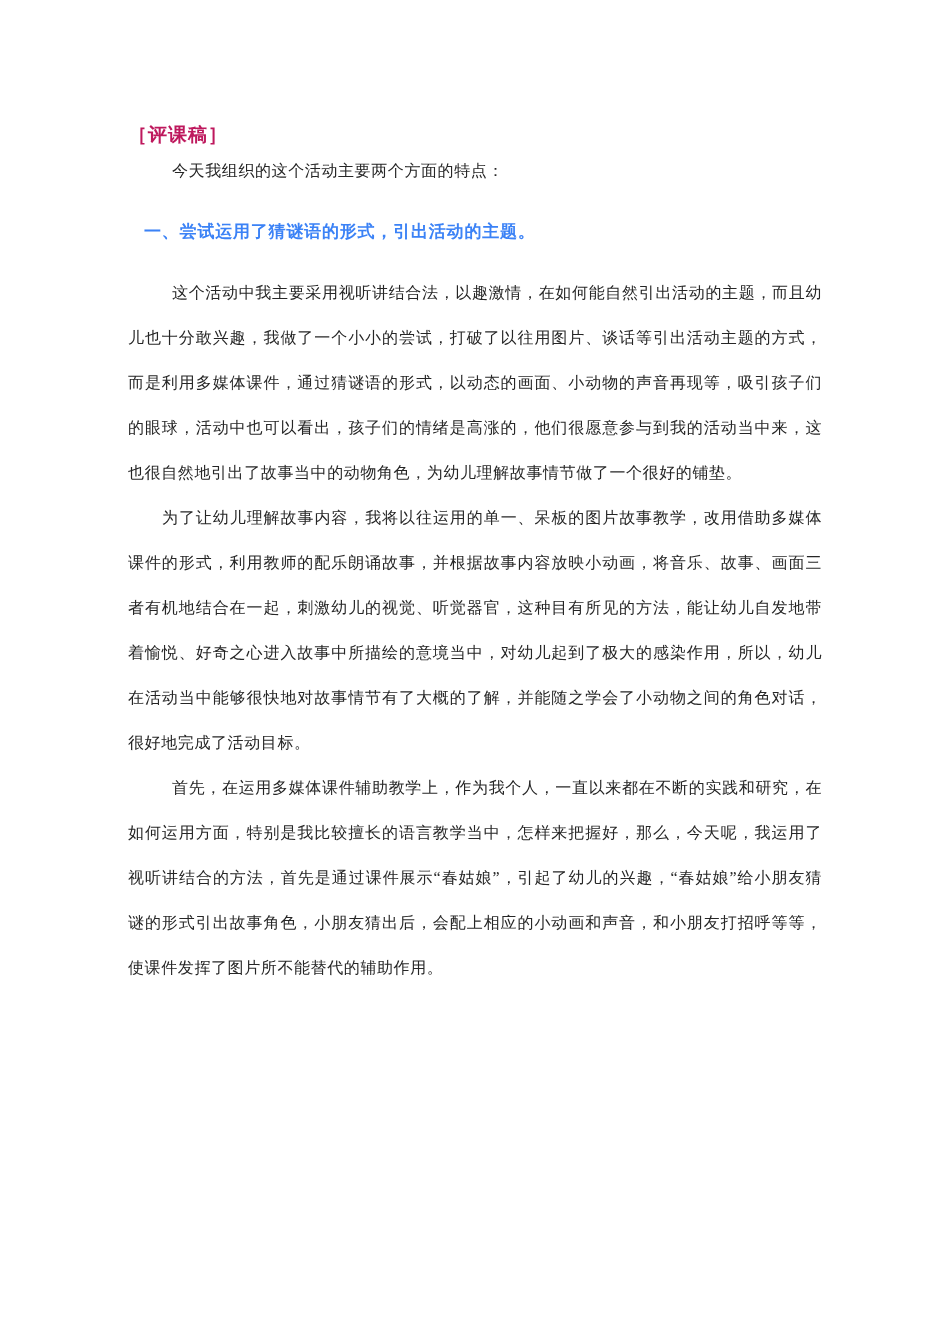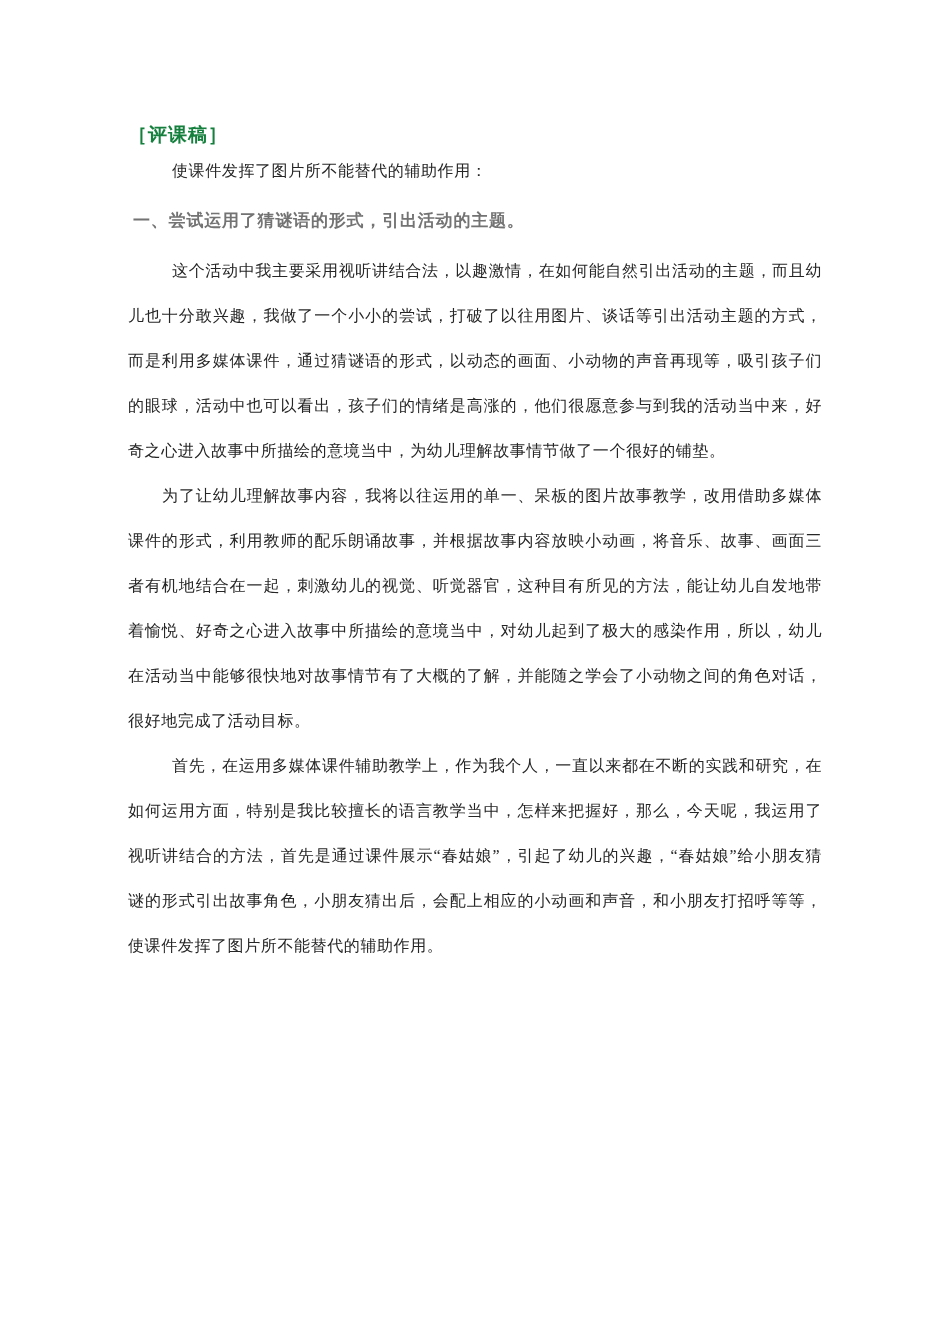--- a/index.html
+++ b/index.html
@@ -21,59 +21,59 @@
     padding: 122px 128px 0 128px;
     color: #212121;
   }
   .doc-title {
     font-family: "Liberation Sans", sans-serif;
     font-weight: 700;
     font-size: 19px;
     line-height: 26px;
     letter-spacing: 1px;
     margin: 0;
-    color: #15803d;
+    color: #be185d;
   }
   p.body-text {
     font-family: "Liberation Serif", serif;
     font-size: 16px;
     line-height: 45px;
     letter-spacing: 0.6px;
     text-align: justify;
     margin: 0;
     color: #262626;
   }
   h2.heading {
     font-family: "Liberation Sans", sans-serif;
     font-weight: 700;
     font-size: 17px;
     line-height: 45px;
     letter-spacing: 0.8px;
-    margin: 5px;
-    color: #737373;
+    margin: 16px;
+    color: #3b82f6;
   }
   .indent-normal { text-indent: 44px; }
   .indent-small  { text-indent: 34px; }
   .mt-27 { margin-top: 27px; }
   .mt-14 { margin-top: 14px; }
   .mt-12 { margin-top: 12px; }
   .mt-20 { margin-top: 20px; }
   .mt-15 { margin-top: 15px; }
 </style>
 </head>
 <body>
 
 <div class="page">
 
   <div class="doc-title">［评课稿］</div>
 
-  <p class="body-text indent-normal mt-27">使课件发挥了图片所不能替代的辅助作用：</p>
+  <p class="body-text indent-normal mt-27">今天我组织的这个活动主要两个方面的特点：</p>
 
   <h2 class="heading">一、尝试运用了猜谜语的形式，引出活动的主题。</h2>
 
-  <p class="body-text indent-normal mt-14">这个活动中我主要采用视听讲结合法，以趣激情，在如何能自然引出活动的主题，而且幼儿也十分敢兴趣，我做了一个小小的尝试，打破了以往用图片、谈话等引出活动主题的方式，而是利用多媒体课件，通过猜谜语的形式，以动态的画面、小动物的声音再现等，吸引孩子们的眼球，活动中也可以看出，孩子们的情绪是高涨的，他们很愿意参与到我的活动当中来，好奇之心进入故事中所描绘的意境当中，为幼儿理解故事情节做了一个很好的铺垫。</p>
+  <p class="body-text indent-normal mt-14">这个活动中我主要采用视听讲结合法，以趣激情，在如何能自然引出活动的主题，而且幼儿也十分敢兴趣，我做了一个小小的尝试，打破了以往用图片、谈话等引出活动主题的方式，而是利用多媒体课件，通过猜谜语的形式，以动态的画面、小动物的声音再现等，吸引孩子们的眼球，活动中也可以看出，孩子们的情绪是高涨的，他们很愿意参与到我的活动当中来，这也很自然地引出了故事当中的动物角色，为幼儿理解故事情节做了一个很好的铺垫。</p>
 
 
   <p class="body-text indent-small mt-15">为了让幼儿理解故事内容，我将以往运用的单一、呆板的图片故事教学，改用借助多媒体课件的形式，利用教师的配乐朗诵故事，并根据故事内容放映小动画，将音乐、故事、画面三者有机地结合在一起，刺激幼儿的视觉、听觉器官，这种目有所见的方法，能让幼儿自发地带着愉悦、好奇之心进入故事中所描绘的意境当中，对幼儿起到了极大的感染作用，所以，幼儿在活动当中能够很快地对故事情节有了大概的了解，并能随之学会了小动物之间的角色对话，很好地完成了活动目标。</p>
 
   <p class="body-text indent-normal mt-20">首先，在运用多媒体课件辅助教学上，作为我个人，一直以来都在不断的实践和研究，在如何运用方面，特别是我比较擅长的语言教学当中，怎样来把握好，那么，今天呢，我运用了视听讲结合的方法，首先是通过课件展示“春姑娘”，引起了幼儿的兴趣，“春姑娘”给小朋友猜谜的形式引出故事角色，小朋友猜出后，会配上相应的小动画和声音，和小朋友打招呼等等，使课件发挥了图片所不能替代的辅助作用。</p>
 
 </div>
 
 </body></html>

